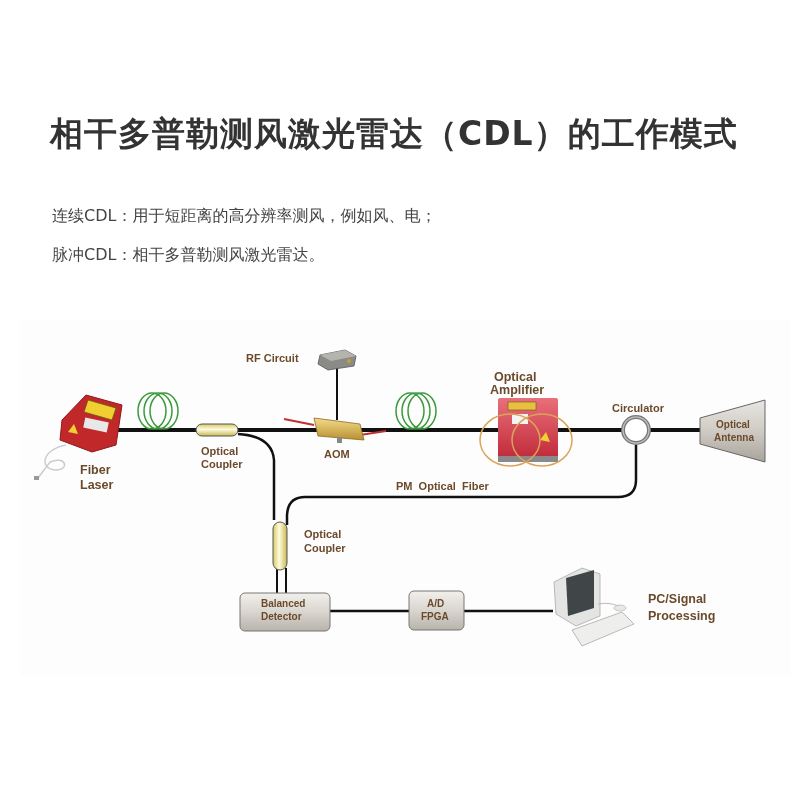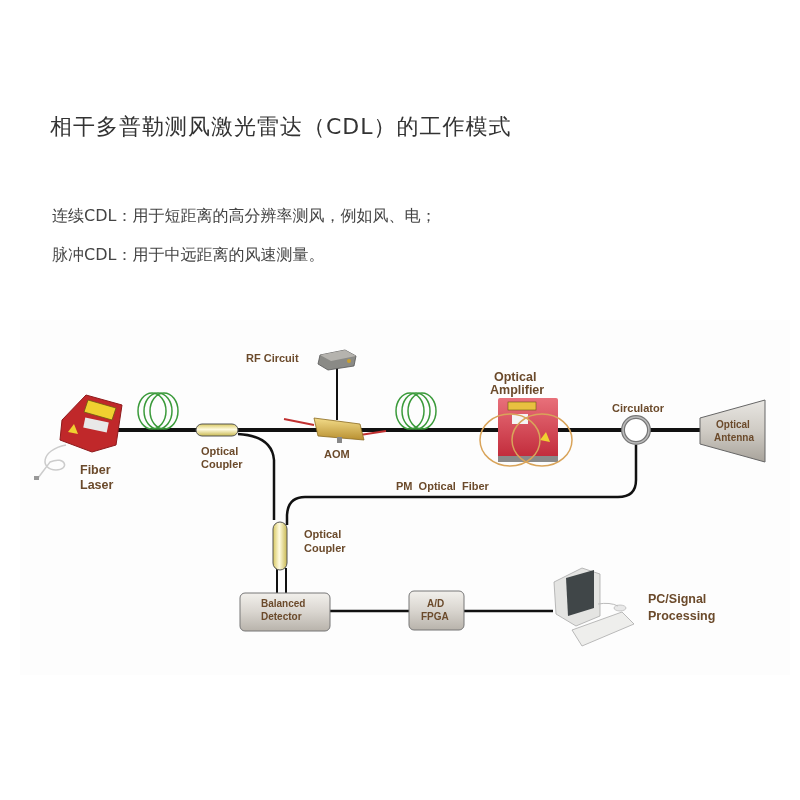--- a/index.html
+++ b/index.html
@@ -1,32 +1,32 @@
 <!DOCTYPE html>
 <html><head>
   <meta charset="utf-8">
   <style>
     html, body { margin: 0; padding: 0; background: #ffffff; }
     body { width: 800px; height: 800px; position: relative; overflow: hidden; font-family: "DejaVu Sans", sans-serif; }
-    .title { position: absolute; left: 50px; top: 112px; font-size: 22px; color: #333333; font-weight: 400; letter-spacing: 1px; white-space: nowrap; }
+    .title { position: absolute; left: 50px; top: 112px; font-size: 33px; color: #333333; font-weight: 700; letter-spacing: 1px; white-space: nowrap; }
     .desc { position: absolute; left: 52px; font-size: 16px; color: #444444; white-space: nowrap; }
     .desc.l1 { top: 206px; }
     .desc.l2 { top: 245px; }
     .diagram-bg { position: absolute; left: 20px; top: 320px; width: 770px; height: 355px; background: #fdfdfd; }
     svg { position: absolute; left: 0; top: 0; }
     .lbl { font-family: "Liberation Sans", sans-serif; font-weight: bold; fill: #6b4a2b; font-size: 11px; }
     .lbl-lg { font-family: "Liberation Sans", sans-serif; font-weight: bold; fill: #6b4a2b; font-size: 12.5px; }
     .box-lbl { font-family: "Liberation Sans", sans-serif; font-weight: bold; fill: #6b4a2b; font-size: 10px; }
   </style>
 </head>
 <body>
 
 <div class="title">相干多普勒测风激光雷达（CDL）的工作模式</div>
 <div class="desc l1">连续CDL：用于短距离的高分辨率测风，例如风、电；</div>
-<div class="desc l2">脉冲CDL：用于中远距离的风速测量。</div>
+<div class="desc l2">脉冲CDL：相干多普勒测风激光雷达。</div>
 
 <div class="diagram-bg"></div>
 
 <svg width="800" height="800" viewBox="0 0 800 800">
   <defs>
     <linearGradient id="gBox" x1="0" y1="0" x2="0" y2="1">
       <stop offset="0" stop-color="#f2f0ec"></stop>
       <stop offset="0.5" stop-color="#d9d5cf"></stop>
       <stop offset="1" stop-color="#b8b3ab"></stop>
     </linearGradient>

